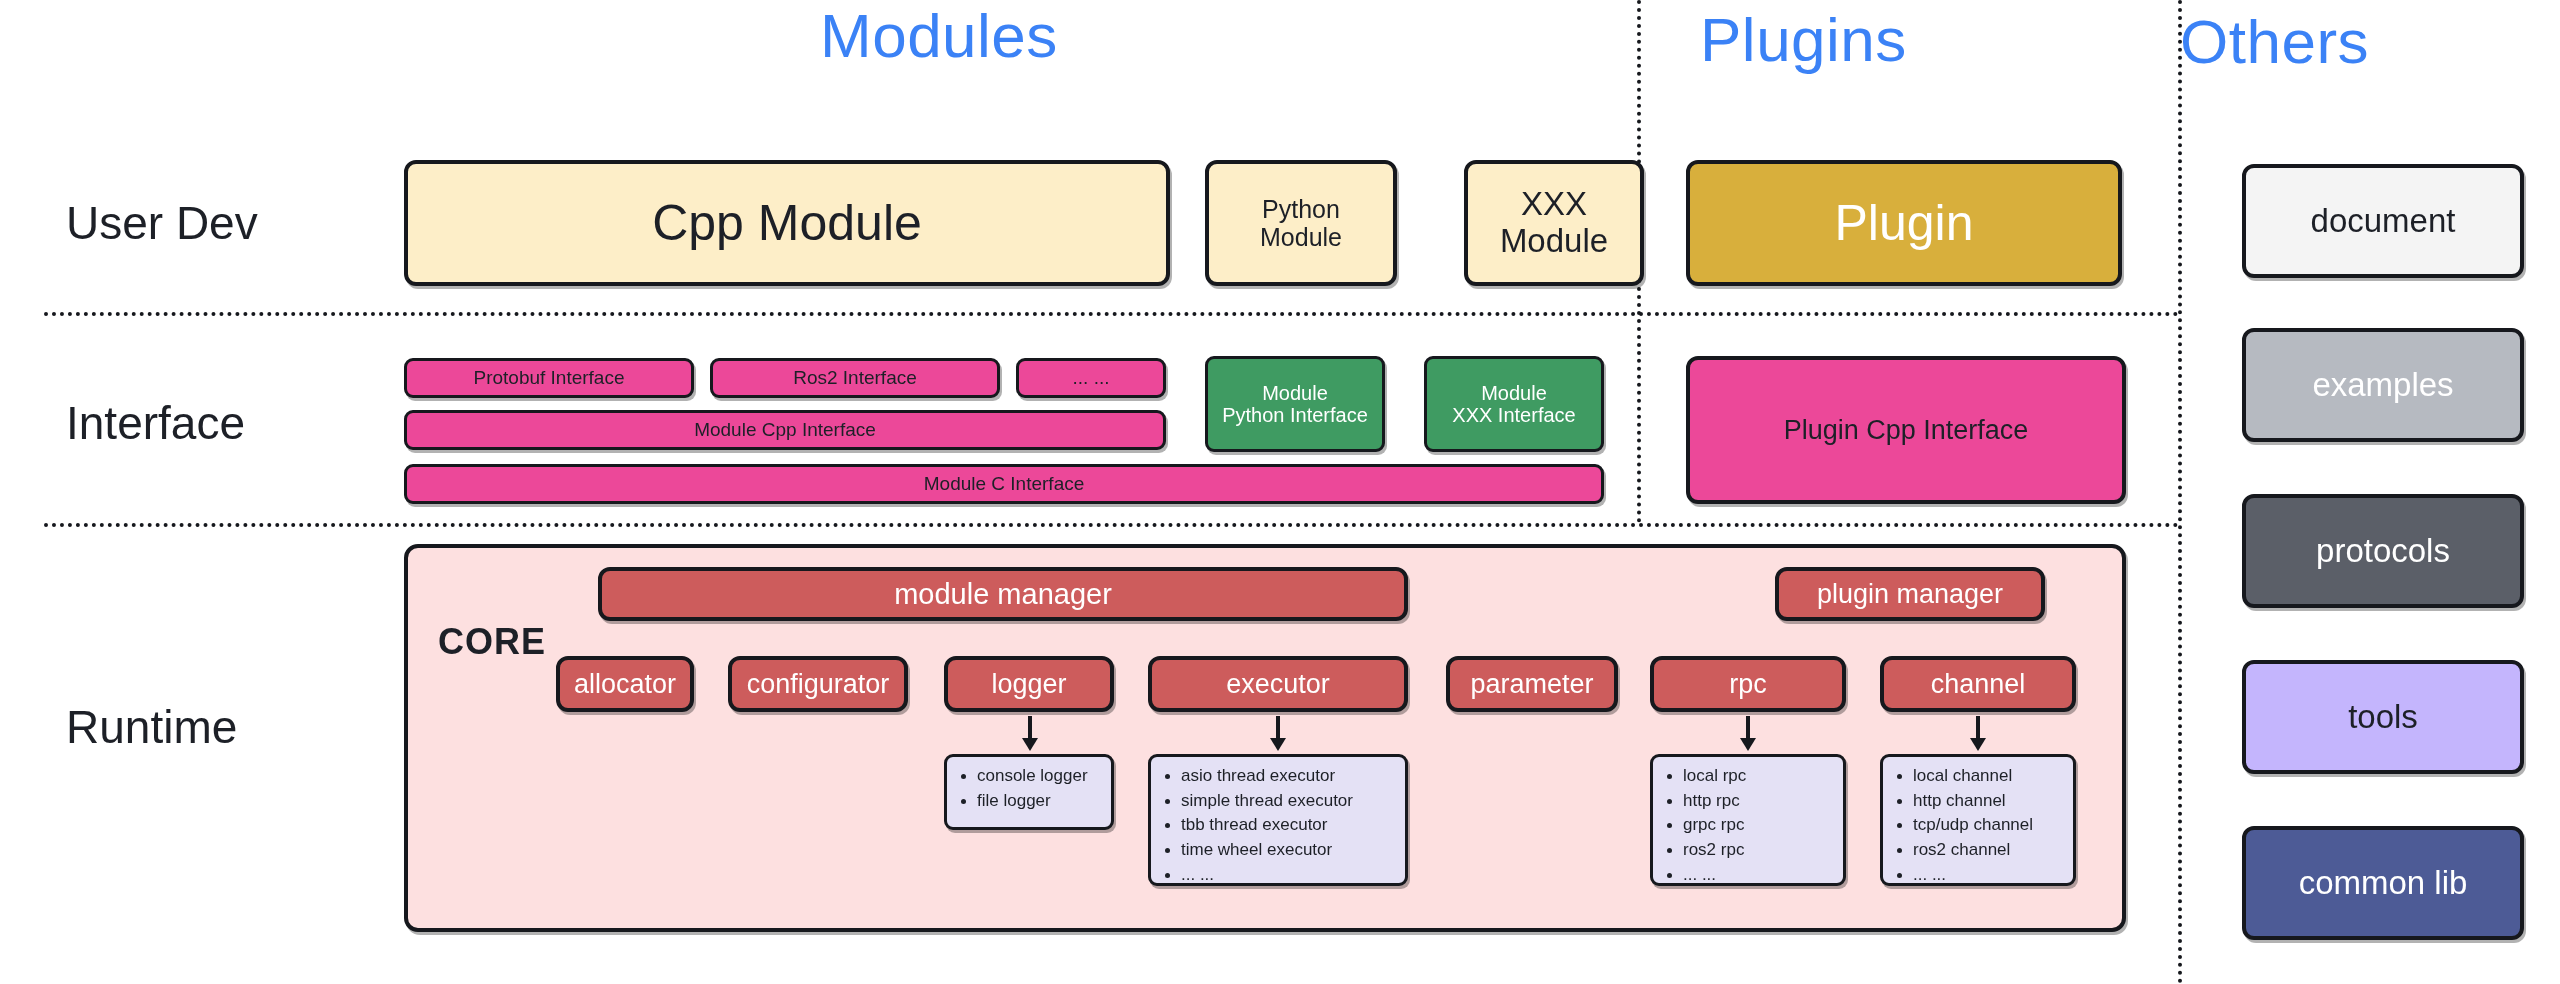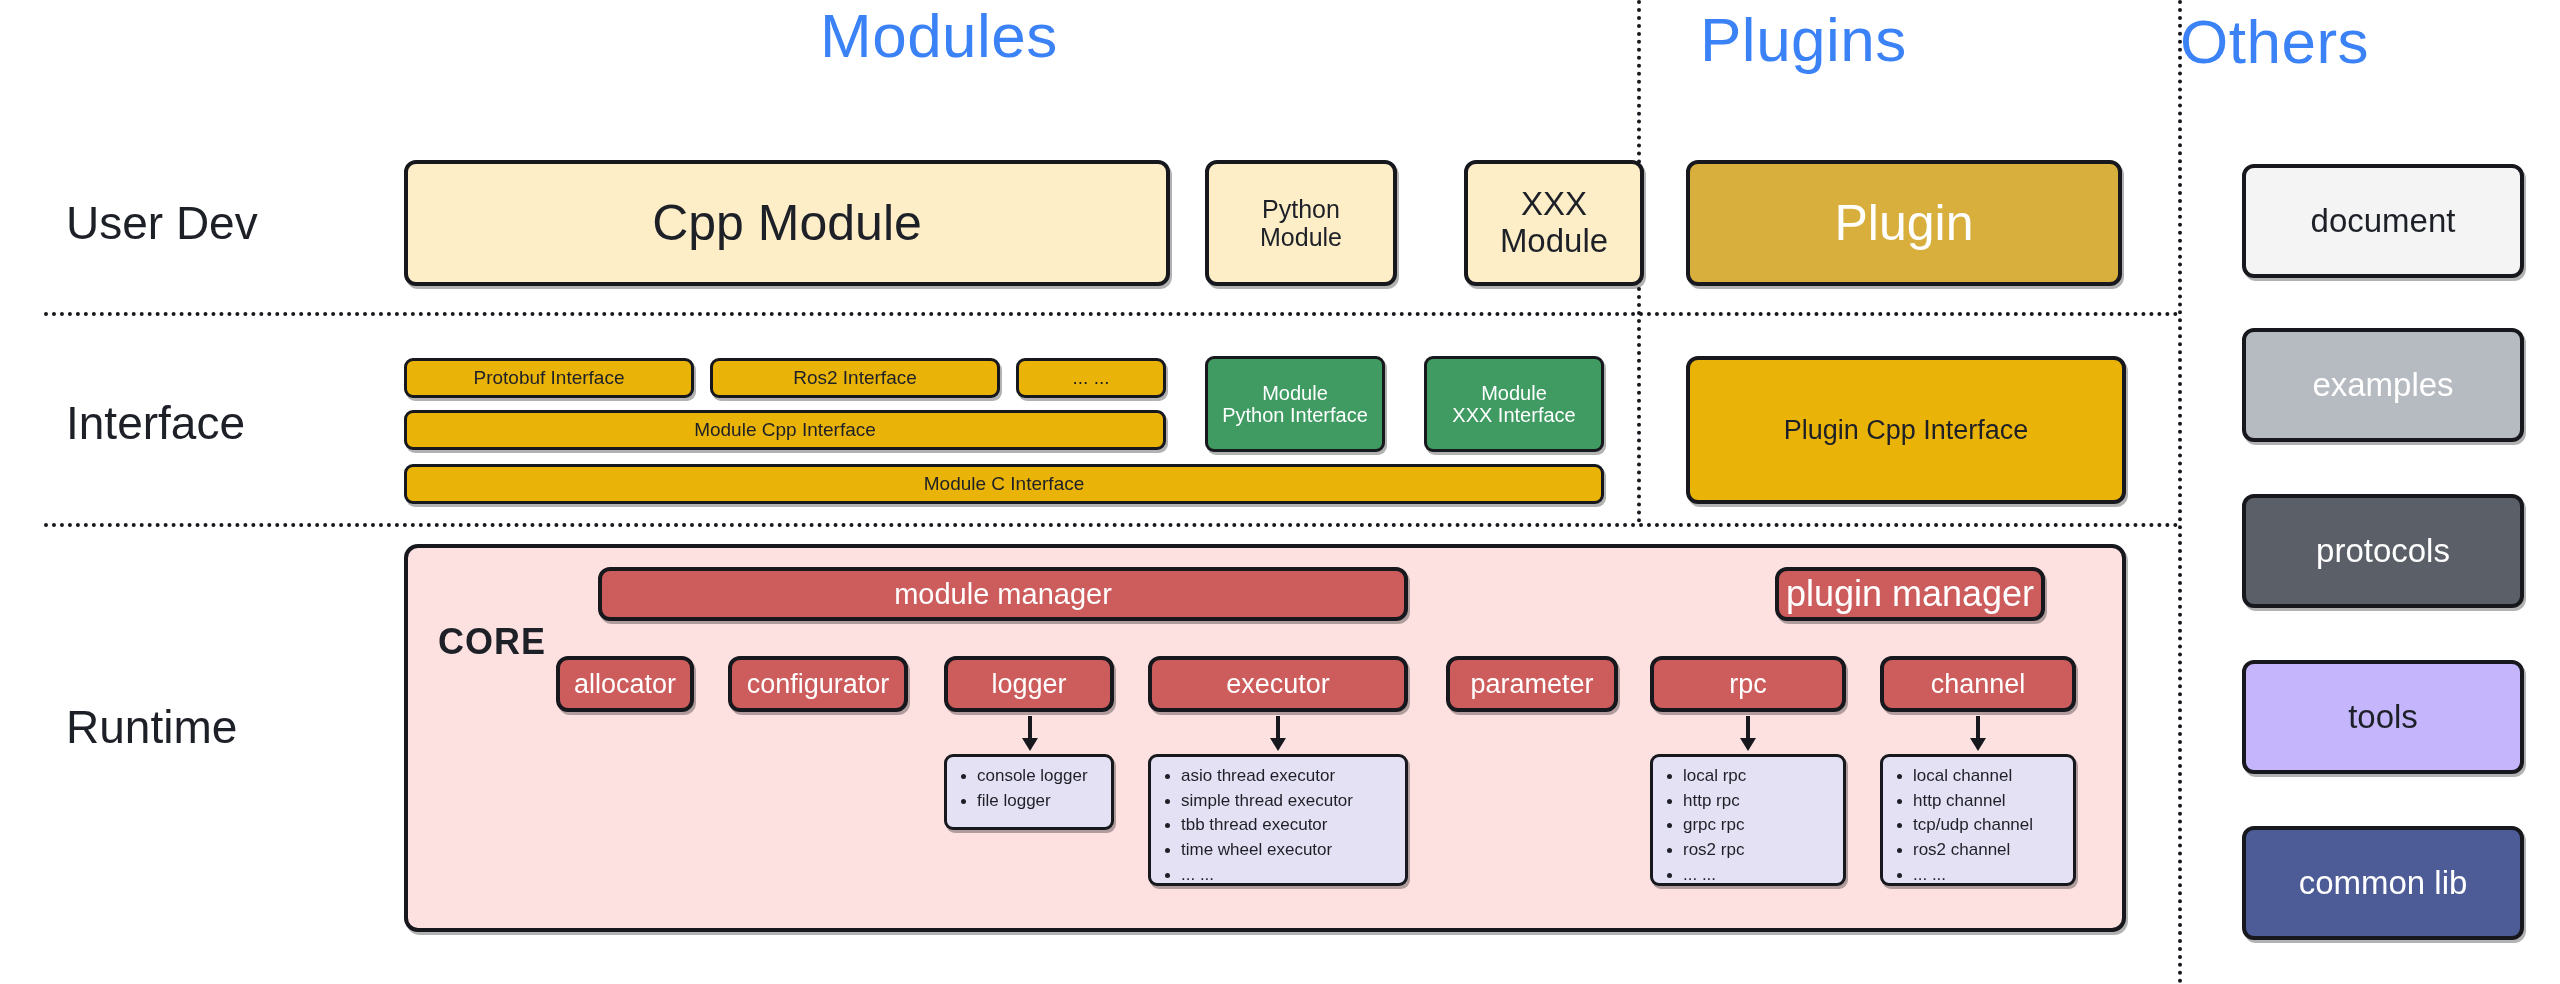--- a/index.html
+++ b/index.html
@@ -50,21 +50,21 @@
   }
   .vdiv{
     position:absolute;
     border-left:4px dotted #16181d;
     width:0;
   }
 
   
   .c-yellow{background:#fdeec8;color:#1d2027;}
   .c-gold  {background:#d8af3c;color:#ffffff;}
-  .c-green-l{background:#eab308;color:#1d2027;}
+  .c-green-l{background:#ec4899;color:#1d2027;}
   .c-green-d{background:#3f9b62;color:#ffffff;}
   .c-red   {background:#cd5c5c;color:#ffffff;}
   .c-lav   {background:#c4b5fd;color:#1d2027;}
   .c-white {background:#f4f4f4;color:#1d2027;}
   .c-grey  {background:#b6bac1;color:#ffffff;}
   .c-dgrey {background:#5b5f68;color:#ffffff;}
   .c-navy  {background:#4d5b96;color:#ffffff;}
 
   
   #core-block{
@@ -169,21 +169,21 @@
   </div>
 
   <div id="core-block" style="left:404px;top:544px;width:1722px;height:388px;"></div>
 
   <div id="core-label" style="left:438px;top:621px;">CORE</div>
 
   <div class="box c-red" style="left:598px;top:567px;width:810px;height:54px;font-size:29px;">
     <span>module manager</span>
   </div>
 
-  <div class="box c-red" style="left:1775px;top:567px;width:270px;height:54px;font-size:36px;">
+  <div class="box c-red" style="left:1775px;top:567px;width:270px;height:54px;font-size:27px;">
     <span>plugin manager</span>
   </div>
 
   <div class="box c-red" style="left:556px;top:656px;width:138px;height:56px;font-size:27px;">
     <span>allocator</span>
   </div>
   <div class="box c-red" style="left:728px;top:656px;width:180px;height:56px;font-size:27px;">
     <span>configurator</span>
   </div>
   <div class="box c-red" style="left:944px;top:656px;width:170px;height:56px;font-size:27px;">

